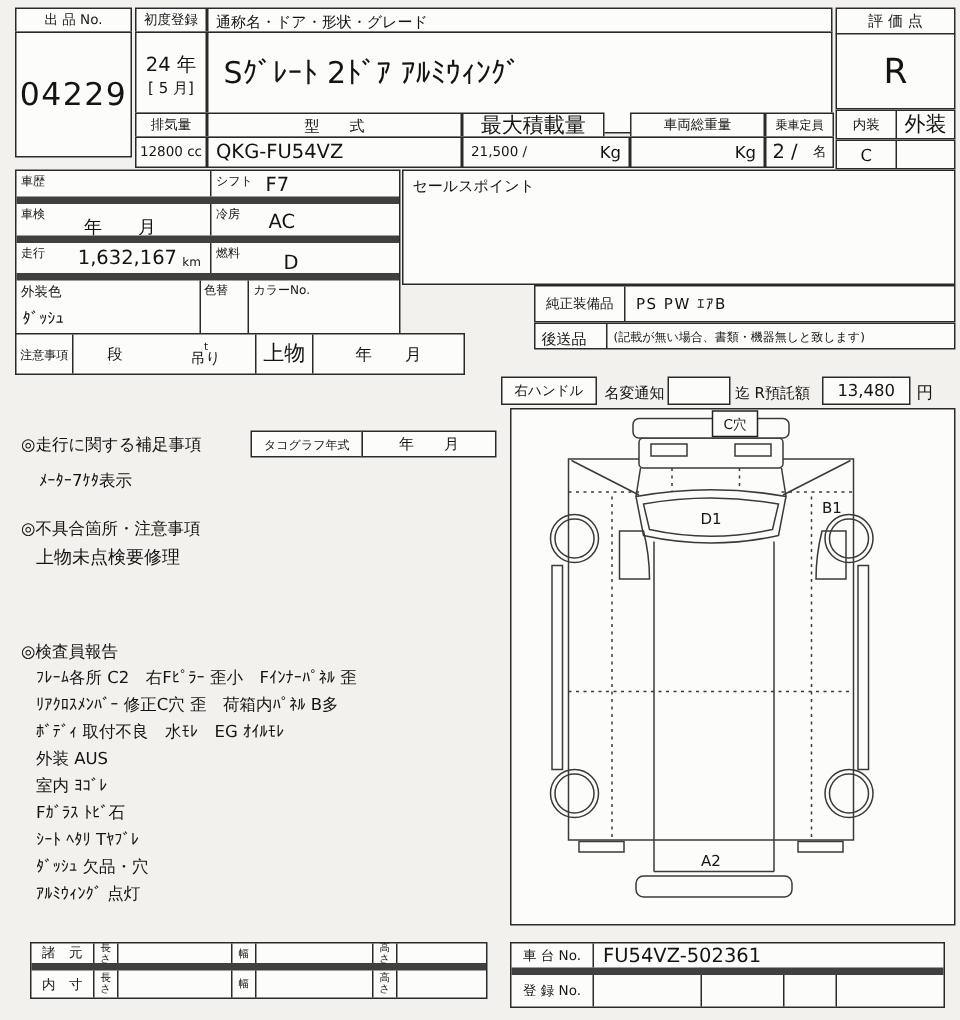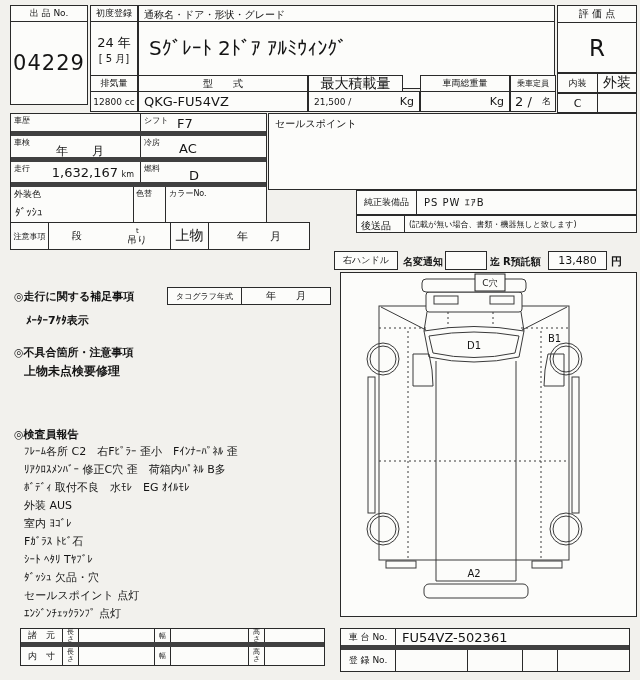--- a/index.html
+++ b/index.html
@@ -1,20 +1,20 @@
 <!DOCTYPE html>
 <html><head>
 <meta charset="utf-8">
 <style>
   * { margin:0; padding:0; box-sizing:border-box; }
   html,body { width:640px; height:680px; }
   body { background:#e8e7e3; font-family:"DejaVu Sans","Liberation Sans",sans-serif; color:#141414; }
   #sheet { position:relative; width:640px; height:680px; background:#f2f1ed; overflow:hidden; }
   .box { position:absolute; border:1px solid #2a2a2a; background:#fcfcfa; }
-  .txt { position:absolute; white-space:pre;font-weight:bold; }
+  .txt { position:absolute; white-space:pre; }
   .c   { display:flex; align-items:center; justify-content:center; text-align:center; }
   .cell-lbl { position:absolute; top:1px; left:3px; font-size:8px; white-space:pre; }
   .vlabel { font-size:7px; line-height:7px; width:9px; word-break:break-all; text-align:center; }
   .ccell { display:flex; align-items:center; justify-content:center; height:100%; }
   .br { border-right:1px solid #2a2a2a; }
   .bb { border-bottom:5px solid #404040; }
   svg text { font-family:"DejaVu Sans","Liberation Sans",sans-serif; fill:#141414; }
 </style>
 </head>
 <body>
@@ -155,22 +155,21 @@
   <div class="txt" style="left:14px;top:427px;font-size:11px">◎検査員報告</div>
   <div style="position:absolute;left:24px;top:443px;width:310px;font-size:11px;line-height:18px">
     <div style="white-space:pre">ﾌﾚｰﾑ各所 C2　右Fﾋﾟﾗｰ 歪小　Fｲﾝﾅｰﾊﾟﾈﾙ 歪</div>
     <div style="white-space:pre">ﾘｱｸﾛｽﾒﾝﾊﾞｰ 修正C穴 歪　荷箱内ﾊﾟﾈﾙ B多</div>
     <div style="white-space:pre">ﾎﾞﾃﾞｨ 取付不良　水ﾓﾚ　EG ｵｲﾙﾓﾚ</div>
     <div style="white-space:pre">外装 AUS</div>
     <div style="white-space:pre">室内 ﾖｺﾞﾚ</div>
     <div style="white-space:pre">Fｶﾞﾗｽ ﾄﾋﾞ石</div>
     <div style="white-space:pre">ｼｰﾄ ﾍﾀﾘ Tﾔﾌﾞﾚ</div>
     <div style="white-space:pre">ﾀﾞｯｼｭ 欠品・穴</div>
-    <div style="white-space:pre">セールスポイント 点灯</div>
-    <div style="white-space:pre">ｴﾝｼﾞﾝﾁｪｯｸﾗﾝﾌﾟ 点灯</div>
+    <div style="white-space:pre">ｱﾙﾐｳｨﾝｸﾞ 点灯</div>
   </div>
 
   <div class="box" style="left:340px;top:272px;width:297px;height:345px">
     <svg width="295" height="343" viewBox="0 0 295 343">
       <g fill="none" stroke="#3a3a3a" stroke-width="1">
 
         <rect x="38" y="33" width="190" height="254" fill="#fcfcfa"></rect>
         <line x1="38" y1="55" x2="86" y2="55" stroke-dasharray="2 3"></line>
         <line x1="180" y1="55" x2="228" y2="55" stroke-dasharray="2 3"></line>
         <line x1="38" y1="188" x2="228" y2="188" stroke-dasharray="2 3"></line>

